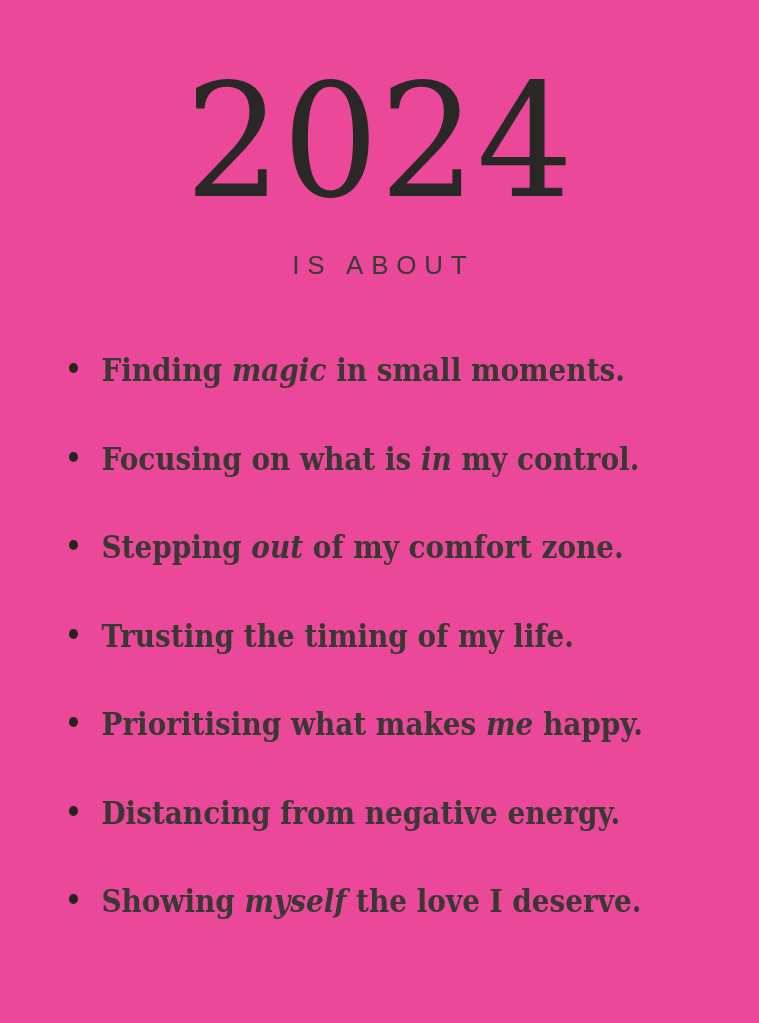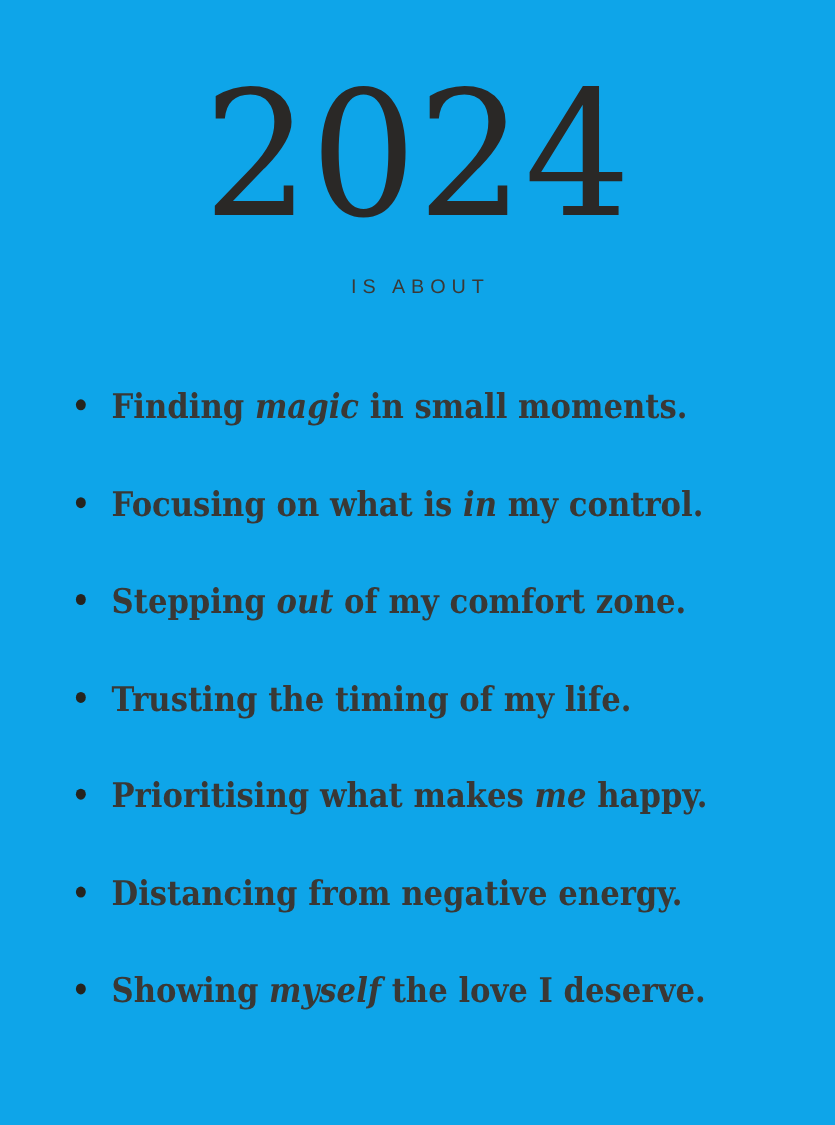--- a/index.html
+++ b/index.html
@@ -40,21 +40,21 @@
     margin: 0;
     display: block;
     
     transform: scaleX(0.96);
     transform-origin: center top;
   }
   .subtitle {
     display: block;
     margin: 30px 0 0 0;
     font-family: "Liberation Sans", sans-serif;
-    font-size: 18px;
+    font-size: 26px;
     font-weight: 300;
     letter-spacing: 0.30em;
     text-indent: 0.30em;
     color: #3b3936;
   }
 
   
   .list {
     position: absolute;
     top: 347px;
@@ -92,21 +92,21 @@
     display: inline-block;
     vertical-align: top;
   }
   .item-text em {
     font-style: italic;
   }
 </style>
 </head>
 <body style="background: rgb(247, 245, 242);">
 
-<div class="poster" style="background: #0ea5e9;">
+<div class="poster" style="background: #ec4899;">
 
   <div class="heading">
     <span class="year" style="color: rgb(42, 40, 38);">2024</span>
     <span class="subtitle">IS ABOUT</span>
   </div>
 
   <ul class="list">
 
   <li class="list-item" style="color: rgb(58, 56, 53);"><span class="bullet" style="background: rgb(38, 36, 31);"></span><span class="item-text"><span>Finding </span><em>magic</em><span> in small moments.</span></span></li>
       <li class="list-item" style="color: rgb(58, 56, 53);"><span class="bullet" style="background: rgb(38, 36, 31);"></span><span class="item-text"><span>Focusing on what is </span><em>in</em><span> my control.</span></span></li>

